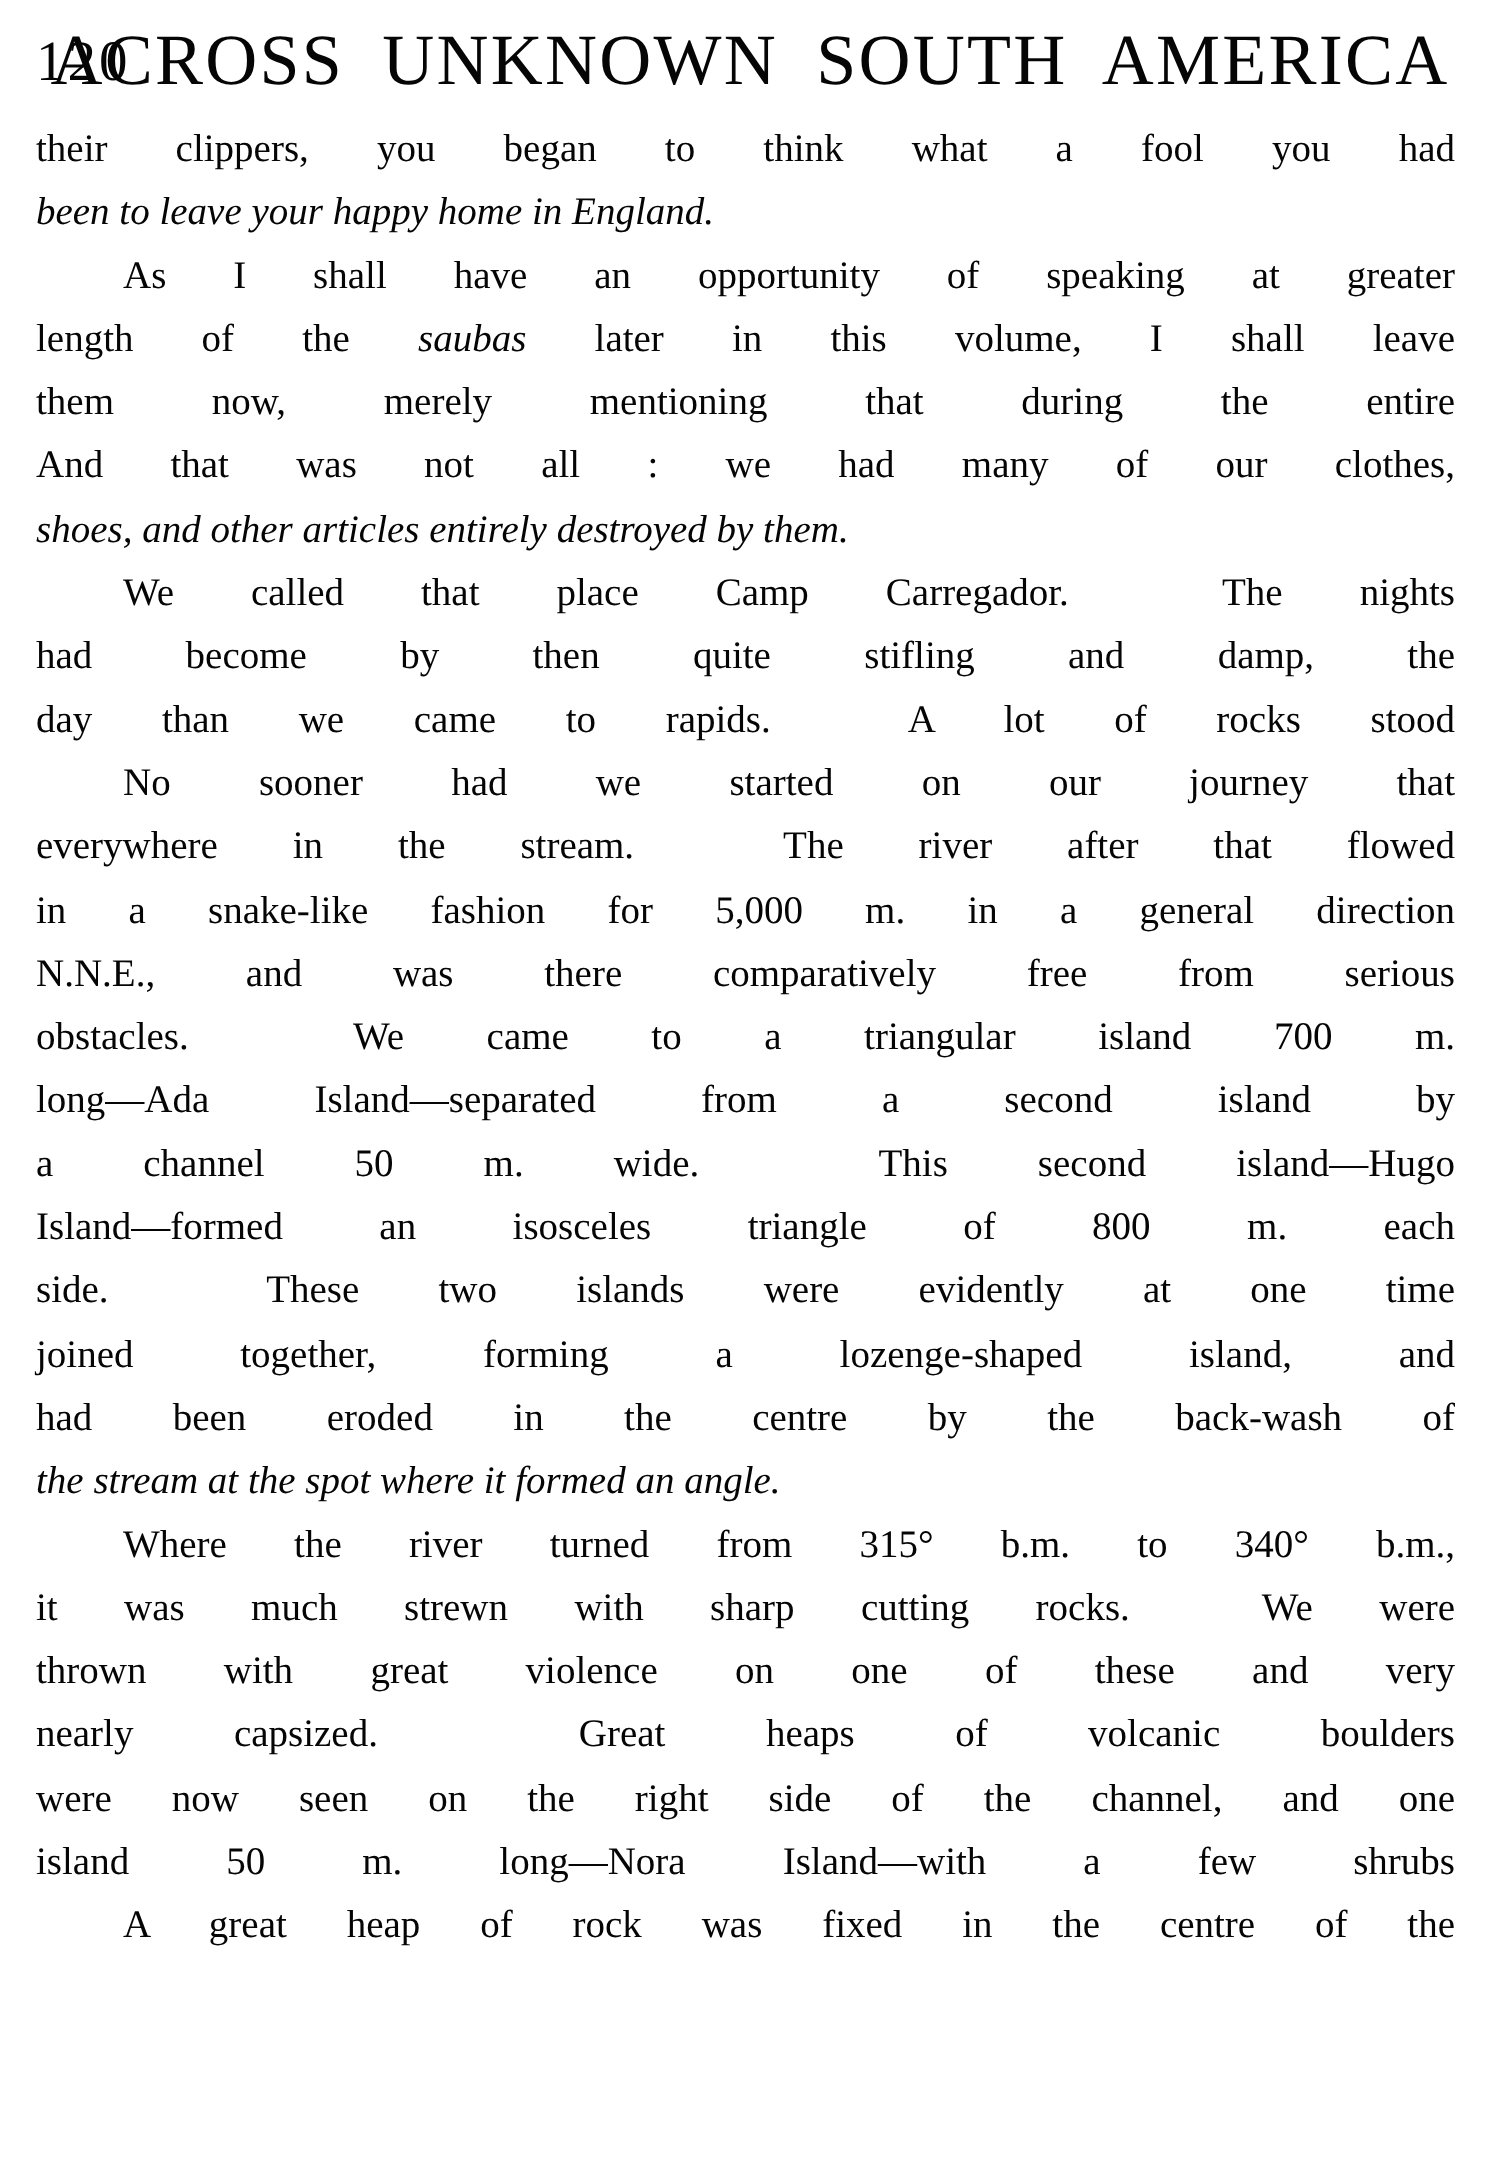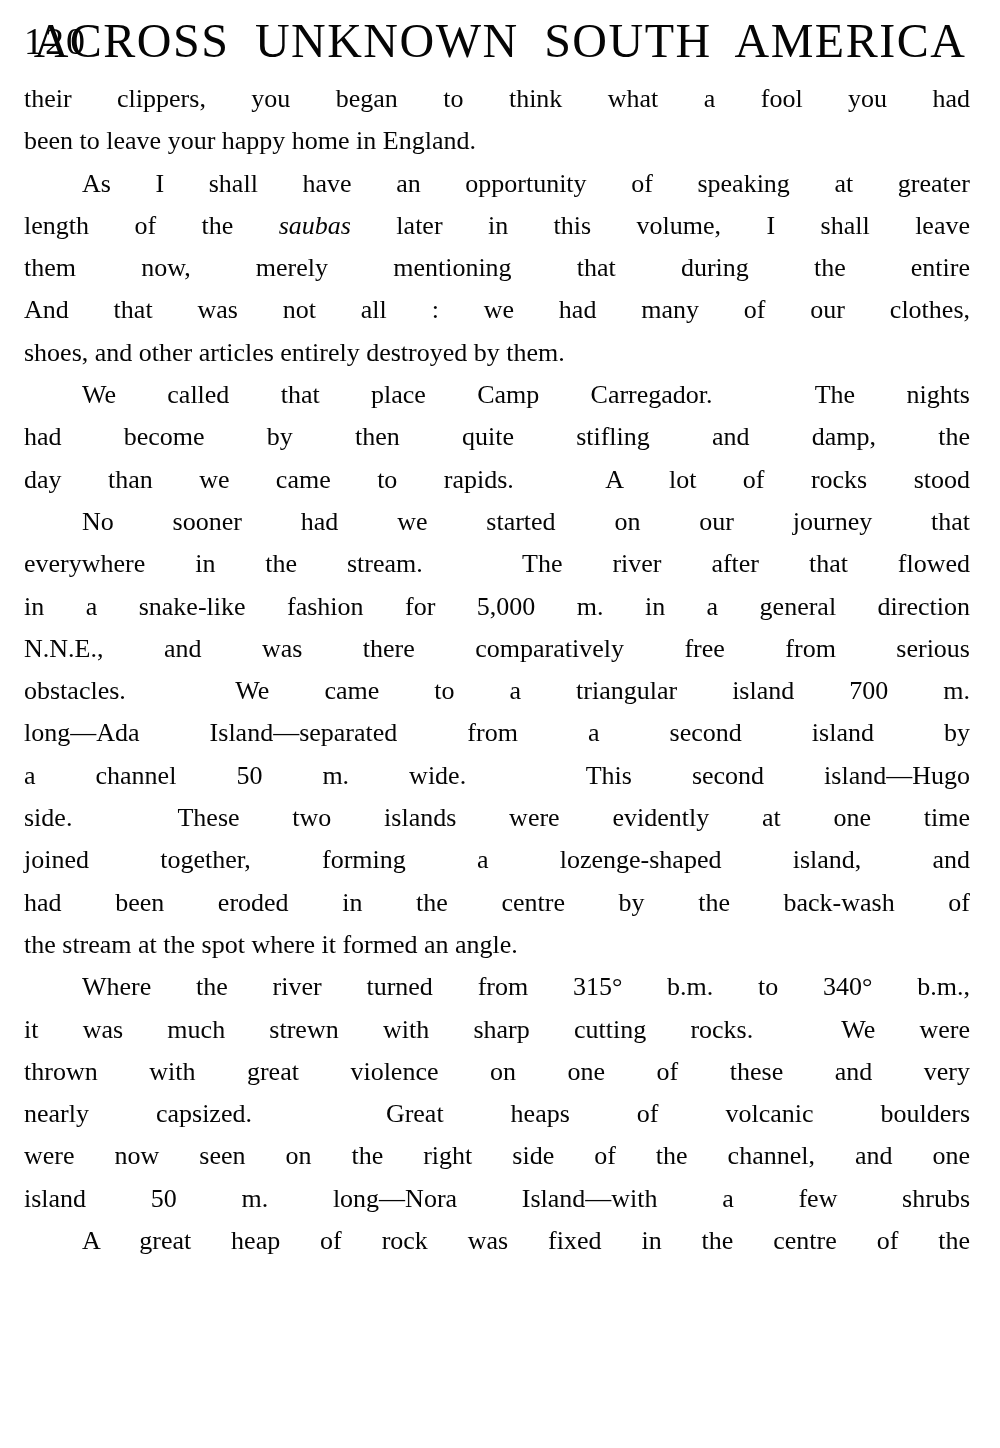--- a/index.html
+++ b/index.html
@@ -36,21 +36,21 @@
   .body-text {
     margin: 12px 30px 0 24px;
     font-size: 26px;
     line-height: 42.3px;
   }
   .para { margin: 0; }
   .line {
     text-align: justify;
     text-align-last: justify;
   }
-  .line.end { text-align-last: left; }
+  .line.end { text-align-last: left; font-style: italic; }
   .line.indent { text-indent: 58px; }
   .it { font-style: italic; }
 </style>
 </head>
 <body>
 
 <div class="page">
 
   <header class="running-head">
     <span class="page-number">120</span>
@@ -79,20 +79,21 @@
 
     <div class="para">
       <div class="line">day than we came to rapids.&nbsp; A lot of rocks stood</div>
       <div class="line indent">No sooner had we started on our journey that</div>
       <div class="line">everywhere in the stream.&nbsp; The river after that flowed</div>
       <div class="line">in a snake-like fashion for 5,000 m. in a general direction</div>
       <div class="line">N.N.E., and was there comparatively free from serious</div>
       <div class="line">obstacles.&nbsp; We came to a triangular island 700 m.</div>
       <div class="line">long—Ada Island—separated from a second island by</div>
       <div class="line">a channel 50 m. wide.&nbsp; This second island—Hugo</div>
+      <div class="line">Island—formed an isosceles triangle of 800 m. each</div>
       <div class="line">side.&nbsp; These two islands were evidently at one time</div>
       <div class="line">joined together, forming a lozenge-shaped island, and</div>
       <div class="line">had been eroded in the centre by the back-wash of</div>
       <div class="line end">the stream at the spot where it formed an angle.</div>
     </div>
 
     <div class="para">
       <div class="line indent">Where the river turned from 315° b.m. to 340° b.m.,</div>
       <div class="line">it was much strewn with sharp cutting rocks.&nbsp; We were</div>
       <div class="line">thrown with great violence on one of these and very</div>

